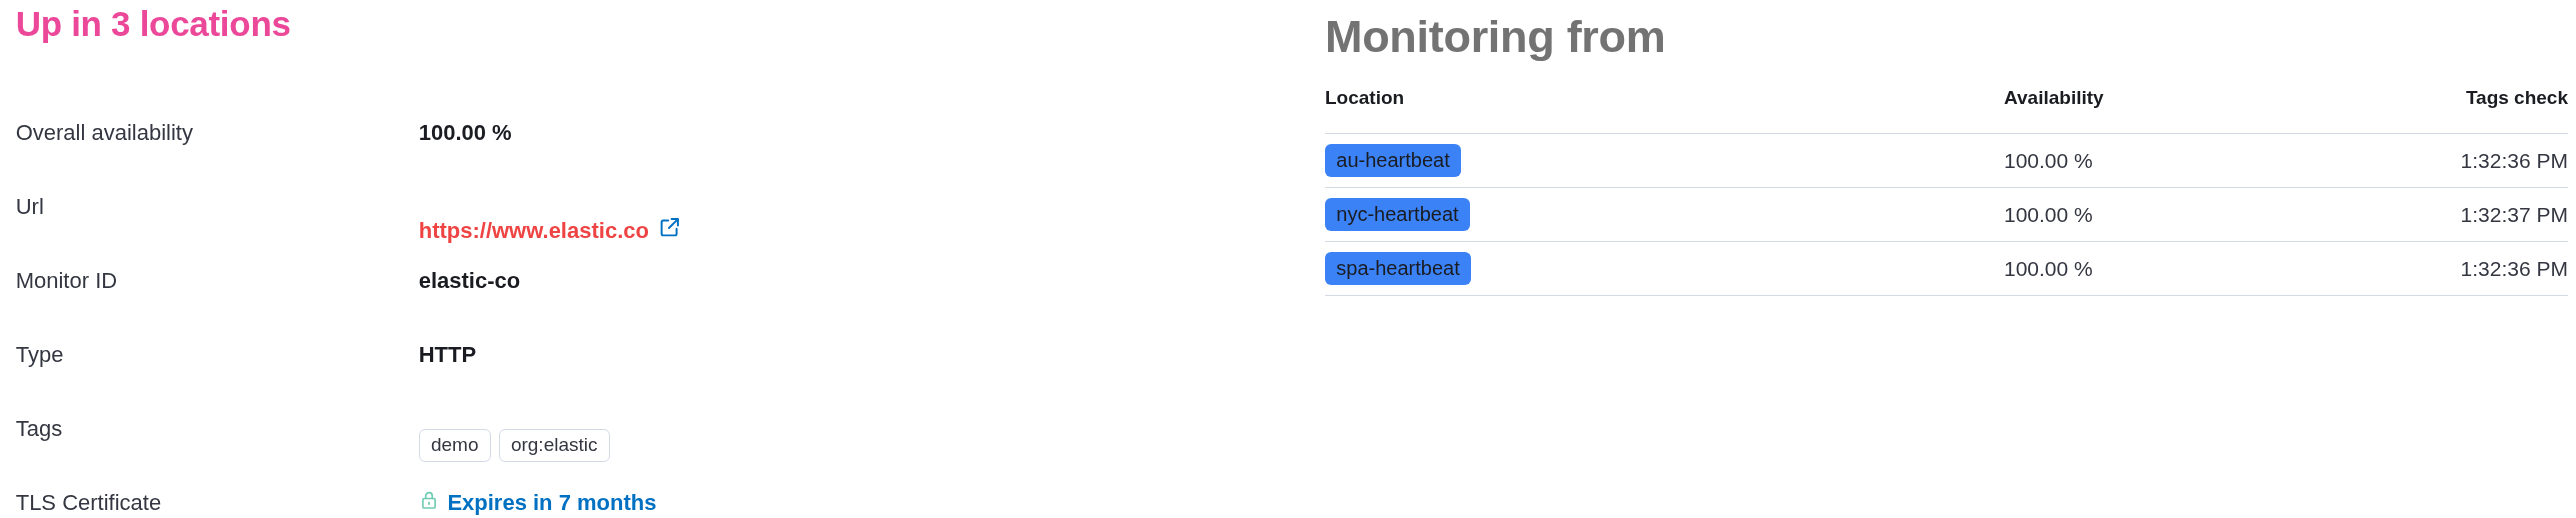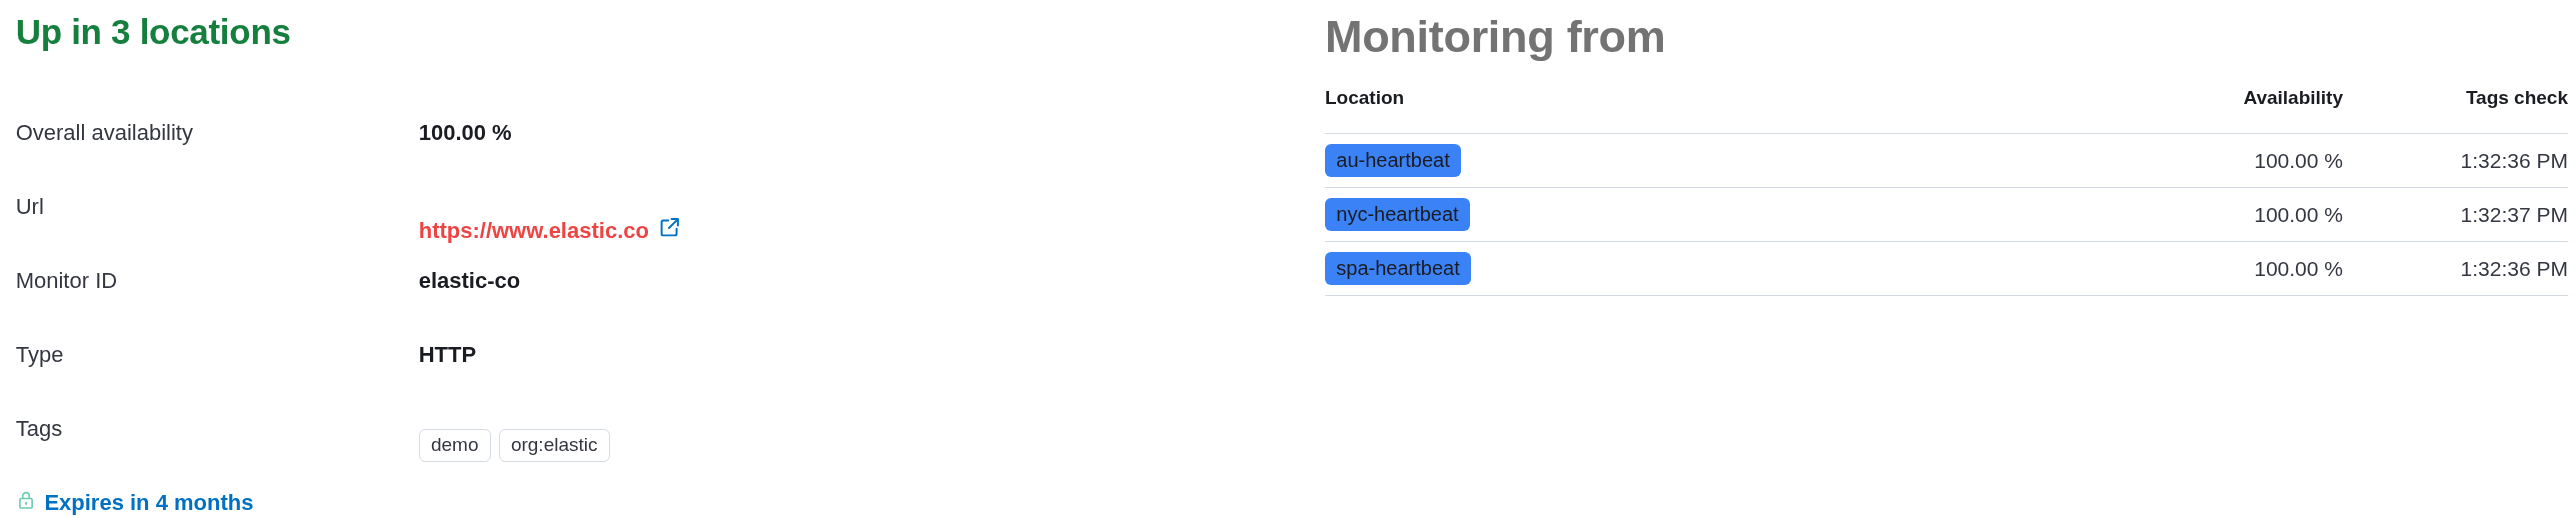--- a/index.html
+++ b/index.html
@@ -20,25 +20,25 @@
   #left-panel {
     position: absolute;
     left: 15.7px;
     top: 0;
     width: 1253px;
     height: 519px;
   }
   #page-title {
     position: absolute;
     left: 0;
-    top: 14px;
+    top: 6px;
     font-size: 35px;
     font-weight: 700;
     letter-spacing: -0.3px;
-    color: #15803d;
+    color: #ec4899;
     line-height: 1;
   }
 
   #monitor-detail-list {
     position: absolute;
     left: 0;
     top: 115px;
     width: 1236px;
   }
   .detail-row {
@@ -156,21 +156,21 @@
   #locations-table td {
     font-size: 21px;
     font-weight: 400;
     color: #343741;
     height: 53px;
     padding: 0;
     border-bottom: 1.7px solid #d3dae6;
     vertical-align: middle;
   }
   .col-location { width: 679px; text-align: left; }
-  .col-availability { width: 339px; text-align: right; }
+  .col-availability { width: 339px; text-align: left; }
   .col-lastcheck { width: 225px; text-align: right; }
 
   .loc-badge {
     display: inline-flex;
     align-items: center;
     justify-content: center;
     height: 33px;
     padding: 0 11.3px;
     border-radius: 6.1px;
     background: #3b82f6;
@@ -225,30 +225,31 @@
       <div class="detail-label">Tags</div>
       <div class="detail-value">
         <div class="tags-wrap">
           <span class="tag-pill">demo</span>
           <span class="tag-pill">org:elastic</span>
         </div>
       </div>
     </div>
 
     <div class="detail-row">
+      <div class="detail-label">TLS Certificate</div>
       <div class="detail-value">
         <span class="tls-wrap">
           <span class="lock-icon">
             <svg width="20" height="20" viewBox="0 0 16 16" fill="none" stroke="#6dccb1" stroke-width="1.3" stroke-linecap="round" stroke-linejoin="round">
               <rect x="3.1" y="6.8" width="9.8" height="7.6" rx="1.1"></rect>
               <path d="M5.4 6.8V4.7a2.6 2.6 0 0 1 5.2 0v2.1"></path>
               <rect x="7.3" y="9.4" width="1.4" height="2.6" rx="0.6" fill="#6dccb1" stroke="none"></rect>
             </svg>
           </span>
-          <span class="tls-text">Expires in 4 months</span>
+          <span class="tls-text">Expires in 7 months</span>
         </span>
       </div>
     </div>
 
   </div>
 </div>
 
 <div id="right-panel">
 
   <div id="monitoring-title">Monitoring from</div>

